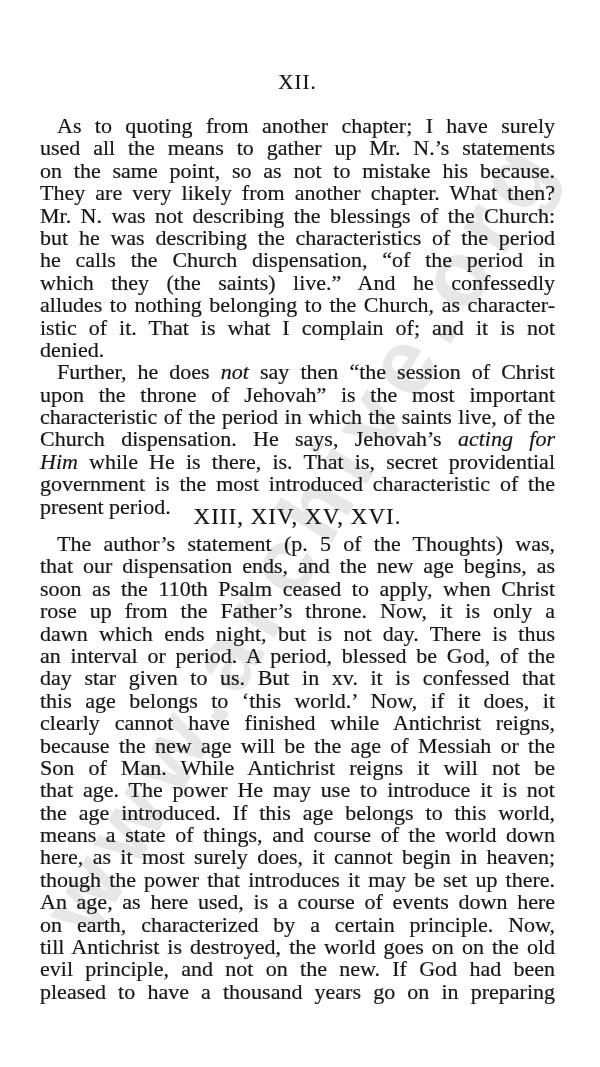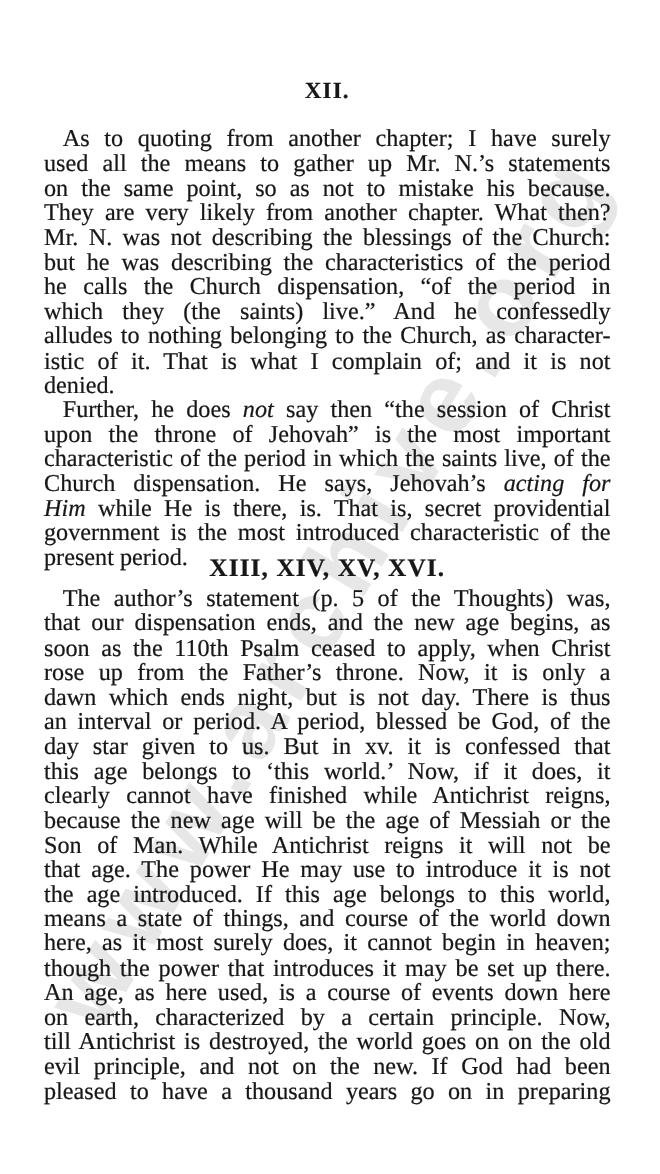--- a/index.html
+++ b/index.html
@@ -10,21 +10,21 @@
   }
   .watermark{
     position:absolute;left:50%;top:50%;
     transform:translate(-50%,-50%) rotate(-59deg);
     font-family:"Liberation Sans","DejaVu Sans",sans-serif;
     font-weight:bold;font-size:92px;letter-spacing:12px;
     color:#e7e7e7;white-space:nowrap;z-index:0;
     -webkit-text-stroke:0;
   }
   .pageno{position:absolute;top:28px;left:40px;width:515px;text-align:center;font-size:20px;z-index:1;}
-  .heading{position:absolute;left:40px;width:515px;text-align:center;z-index:1;letter-spacing:1px;font-weight:bold;}
+  .heading{position:absolute;left:40px;width:515px;text-align:center;z-index:1;letter-spacing:1px;font-weight:normal;}
   .h1{top:70px;font-size:21px;}
   .h2{top:504px;font-size:23px;}
   .column{position:absolute;left:40px;width:515px;font-size:22px;line-height:22.4px;z-index:1;}
   .col1{top:103px;margin-top:12px;}
   .col2{top:533px;}
   .line{text-align:justify;text-align-last:justify;height:22.4px;}
   .line.end{text-align-last:left;}
   .line.indent{padding-left:17px;}
   .it{font-style:italic;}
 </style>

